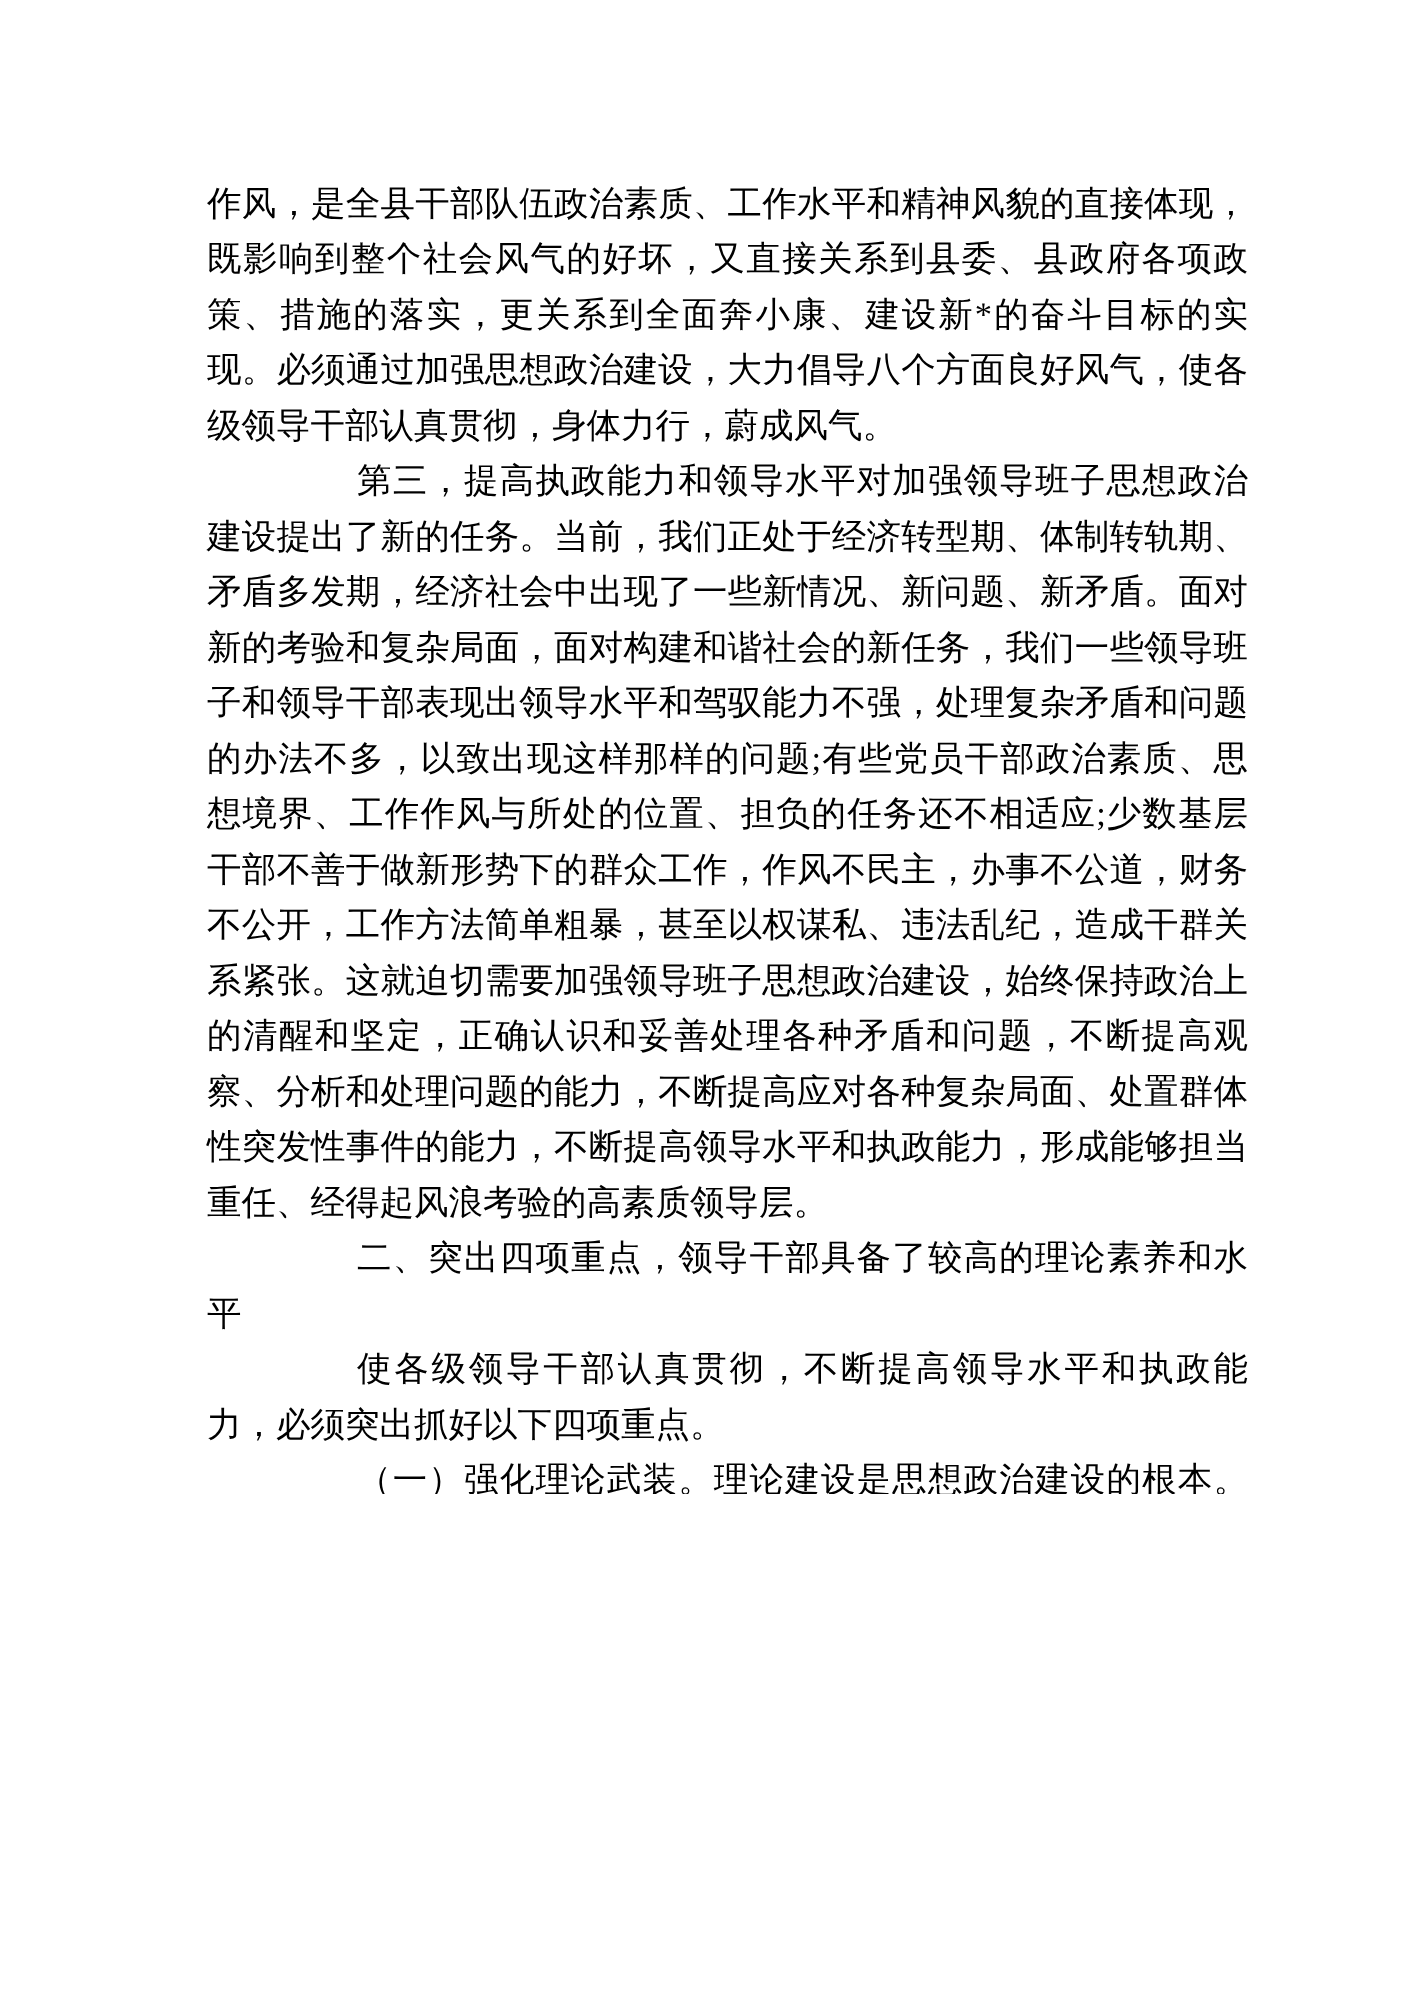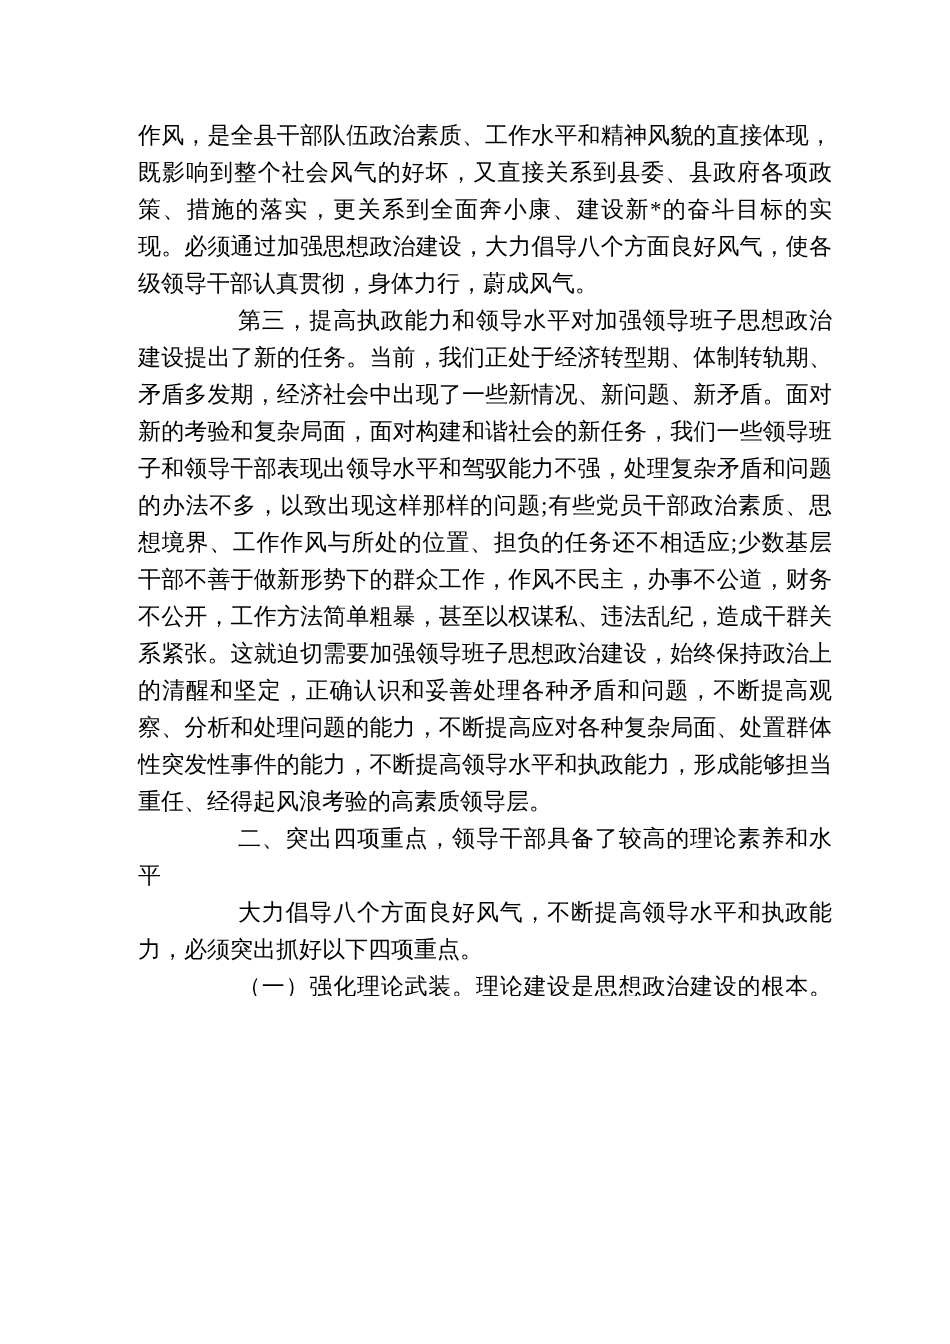--- a/index.html
+++ b/index.html
@@ -45,17 +45,17 @@
   }
 </style>
 </head>
 <body>
 
 <div class="page">
   <div class="doc-body">
       <p class="para">作风，是全县干部队伍政治素质、工作水平和精神风貌的直接体现，既影响到整个社会风气的好坏，又直接关系到县委、县政府各项政策、措施的落实，更关系到全面奔小康、建设新*的奋斗目标的实现。必须通过加强思想政治建设，大力倡导八个方面良好风气，使各级领导干部认真贯彻，身体力行，蔚成风气。</p>
       <p class="para indent">第三，提高执政能力和领导水平对加强领导班子思想政治建设提出了新的任务。当前，我们正处于经济转型期、体制转轨期、矛盾多发期，经济社会中出现了一些新情况、新问题、新矛盾。面对新的考验和复杂局面，面对构建和谐社会的新任务，我们一些领导班子和领导干部表现出领导水平和驾驭能力不强，处理复杂矛盾和问题的办法不多，以致出现这样那样的问题;有些党员干部政治素质、思想境界、工作作风与所处的位置、担负的任务还不相适应;少数基层干部不善于做新形势下的群众工作，作风不民主，办事不公道，财务不公开，工作方法简单粗暴，甚至以权谋私、违法乱纪，造成干群关系紧张。这就迫切需要加强领导班子思想政治建设，始终保持政治上的清醒和坚定，正确认识和妥善处理各种矛盾和问题，不断提高观察、分析和处理问题的能力，不断提高应对各种复杂局面、处置群体性突发性事件的能力，不断提高领导水平和执政能力，形成能够担当重任、经得起风浪考验的高素质领导层。</p>
       <p class="para indent">二、突出四项重点，领导干部具备了较高的理论素养和水平</p>
-      <p class="para indent">大力倡导八个方面良好风气，不断提高领导水平和执政能力，必须突出抓好以下四项重点。</p>
+      <p class="para indent">使各级领导干部认真贯彻，不断提高领导水平和执政能力，必须突出抓好以下四项重点。</p>
       <p class="para indent">（一）强化理论武装。理论建设是思想政治建设的根本。胡锦涛同志强调：思想理论素质是领导素质的灵魂，理论上的清醒和坚定是政治上清醒和坚定的基础。始终坚持用党的最新理论成果武装头脑，打好理论功底，是各级领导班子和领导干部必备的基本条件。领导干部具备了较高的理论素养和水平，就能站得高、看得远，就会有较强的洞察力、较高的分析问题和解决问题的能力，对</p>
     </div>
   <div class="page-footer">第 3 页 共 19 页</div>
 </div>
 
 </body></html>

